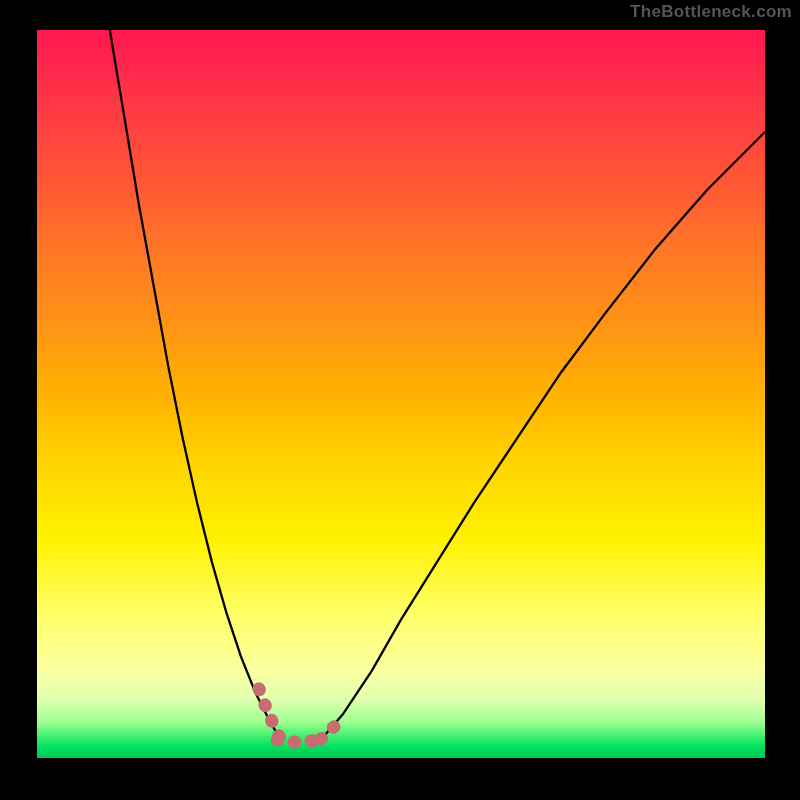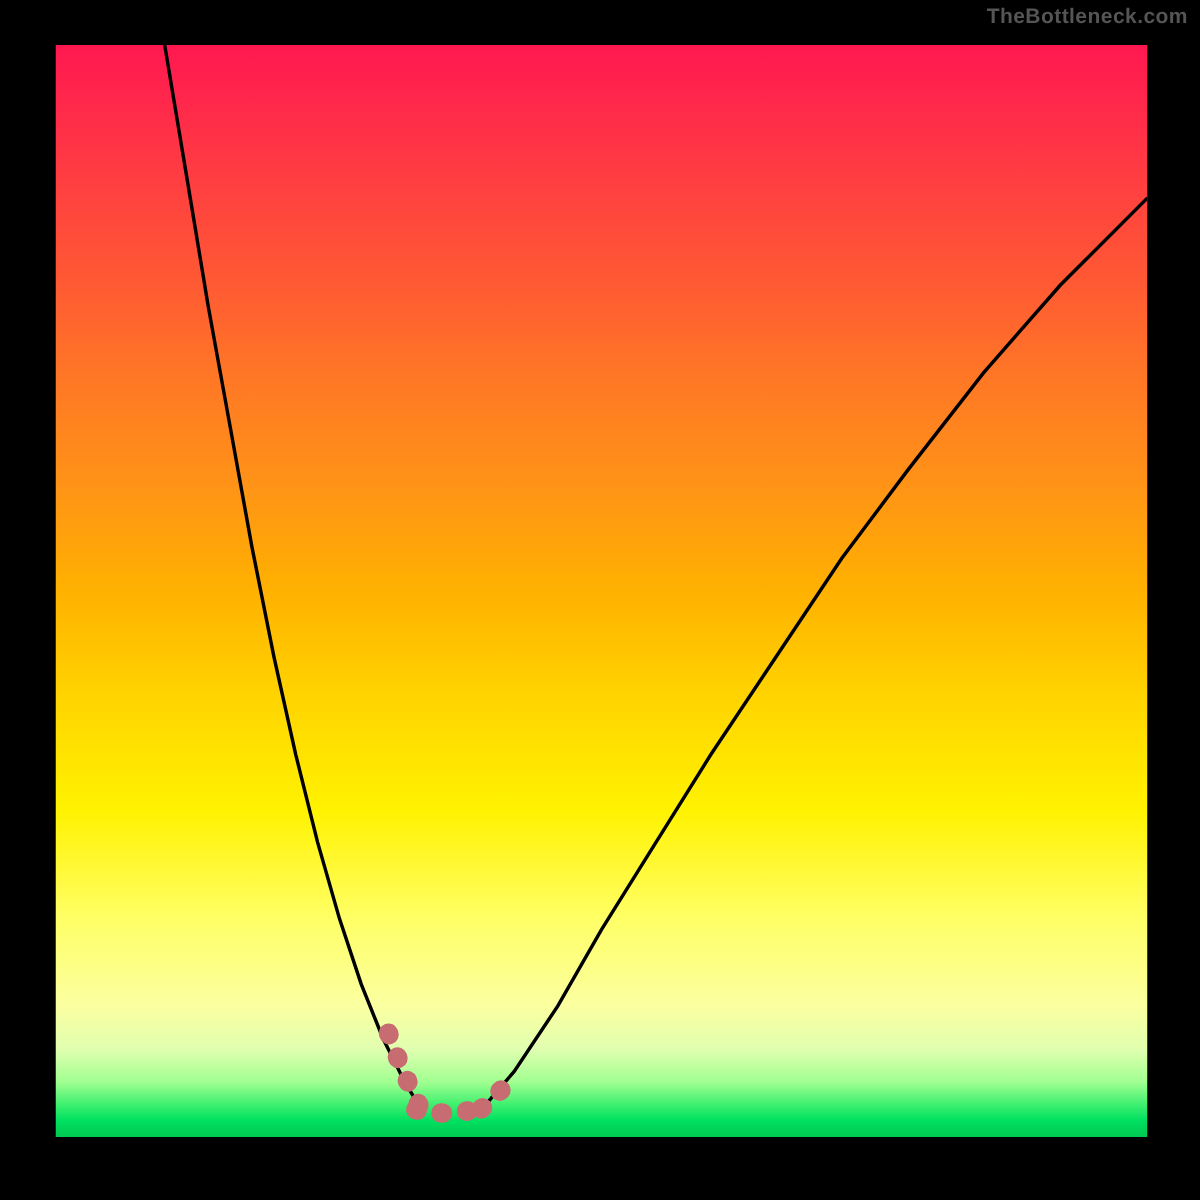--- a/index.html
+++ b/index.html
@@ -14,21 +14,21 @@
   .outer {
     position: relative;
     width: 800px;
     height: 800px;
     background: #000;
   }
   .watermark {
     position: absolute;
     top: 2px;
     right: 8px;
-    font-size: 14px;
+    font-size: 17px;
     font-weight: 600;
     color: #555;
     z-index: 50;
     letter-spacing: 0.3px;
   }
   .plot-box {
     position: absolute;
     left: 37px;
     top: 30px;
     width: 728px;

